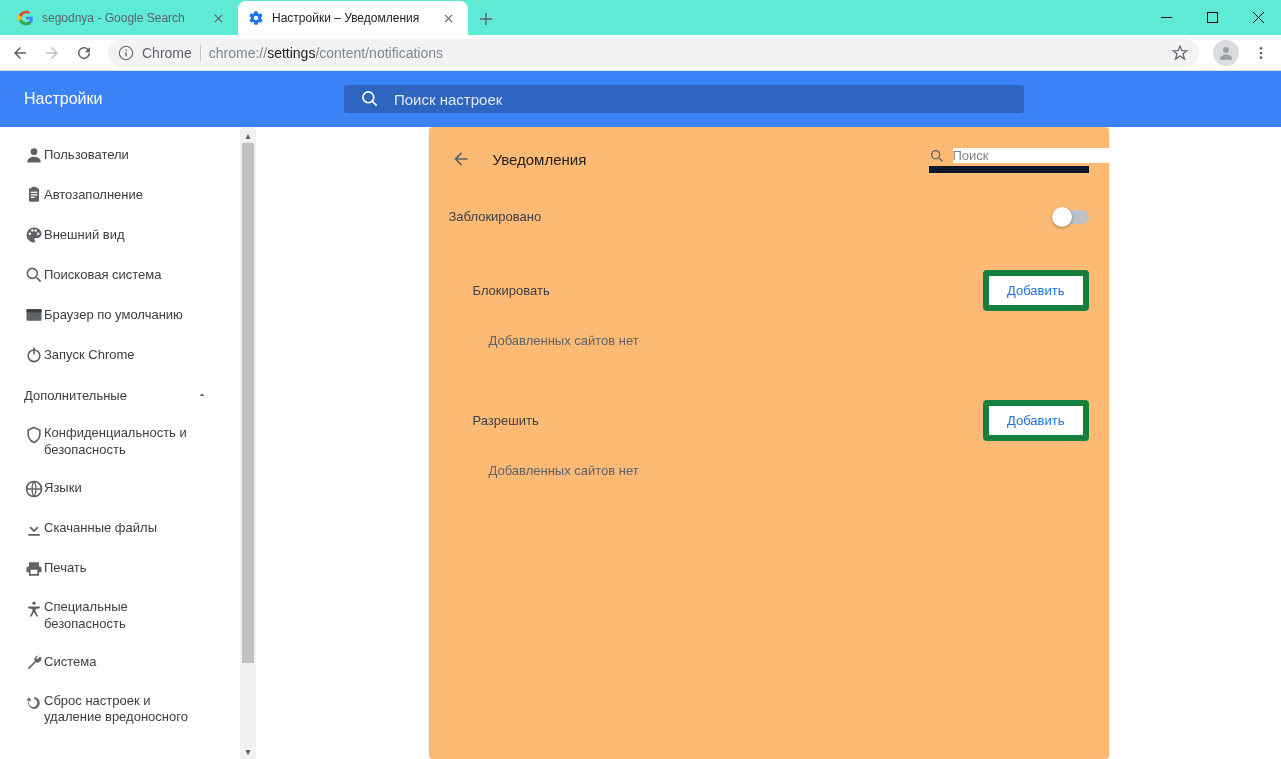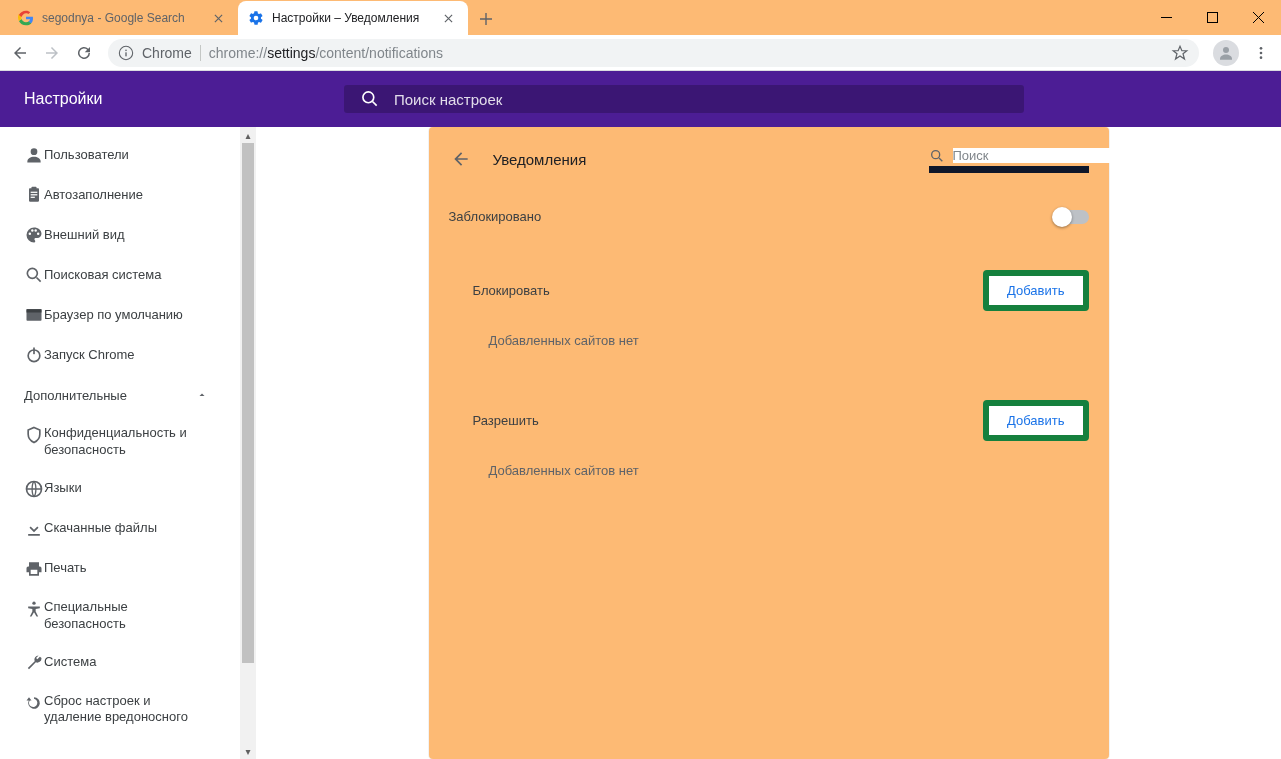--- a/index.html
+++ b/index.html
@@ -1,19 +1,19 @@
 <!DOCTYPE html>
 <html><head>
 <meta charset="utf-8">
 <style>
 * { margin: 0; padding: 0; box-sizing: border-box; font-family: 'Segoe UI', Arial, sans-serif; }
 body { background: #fff; overflow: hidden; width: 1281px; height: 759px; }
 
 
-.titlebar { height: 35px; background: #fdba74; display: flex; align-items: flex-end; padding-left: 8px; }
+.titlebar { height: 35px; background: #5eead4; display: flex; align-items: flex-end; padding-left: 8px; }
 .tab { height: 34px; display: flex; align-items: center; padding: 0 12px 0 10px; font-size: 12px; color: #3c4043; border-radius: 8px 8px 0 0; max-width: 240px; min-width: 230px; gap: 8px; position: relative; cursor: pointer; }
 .tab.inactive { background: transparent; }
 .tab.active { background: #fff; }
 .tab-title { flex: 1; white-space: nowrap; overflow: hidden; text-overflow: ellipsis; color: #5f6368; }
 .tab.active .tab-title { color: #202124; }
 .tab-close { width: 16px; height: 16px; display: flex; align-items: center; justify-content: center; color: #5f6368; border-radius: 50%; }
 .newtab { width: 28px; height: 28px; display: flex; align-items: center; justify-content: center; margin: 0 4px 2px 4px; border-radius: 50%; color: #5f6368; cursor: pointer; }
 .win-controls { margin-left: auto; display: flex; height: 35px; }
 .win-btn { width: 46px; display: flex; align-items: center; justify-content: center; color: #000; cursor: pointer; }
 .google-favicon { width: 16px; height: 16px; display:flex; align-items:center; justify-content:center; }
@@ -26,21 +26,21 @@
 .omnibox .secure { color: #5f6368; display:flex; align-items:center; }
 .omnibox .origin-label { color: #5f6368; font-size: 14px; }
 .omnibox .sep { width: 1px; height: 16px; background: #c4c7c5; }
 .omnibox .url { color: #80868b; font-size: 14px; letter-spacing: 0; }
 .omnibox .url .emph { color: #202124; }
 .omnibox .star { margin-left: auto; color: #5f6368; cursor: pointer; }
 .avatar { width: 26px; height: 26px; border-radius: 50%; background: #dadce0; display:flex; align-items:center; justify-content:center; color:#9aa0a6; margin: 0 4px; cursor:pointer; }
 .menu-dots { width: 28px; height: 28px; display:flex; align-items:center; justify-content:center; color:#5f6368; cursor:pointer; border-radius:50%; }
 
 
-.settings-header { height: 56px; background: #4c1d95; display: flex; align-items: center; padding: 0 24px; gap: 20px; }
+.settings-header { height: 56px; background: #3b82f6; display: flex; align-items: center; padding: 0 24px; gap: 20px; }
 .settings-title { color: #fff; font-size: 16px; font-weight: 400; width: 300px; }
 .search-wrap { flex: 0 0 680px; margin-left: 0; }
 .search-box { height: 28px; background: rgba(0,0,0,0.22); border-radius: 3px; display: flex; align-items: center; padding: 0 16px; gap: 14px; }
 .search-box input { background: transparent; border: none; outline: none; color: #fff; font-size: 15px; flex: 1; }
 .search-box input::placeholder { color: rgba(255,255,255,0.85); }
 .search-box .mag { color: #fff; }
 
 
 .body-row { display: flex; height: calc(759px - 35px - 36px - 56px); }
 .sidebar-wrap { width: 256px; position: relative; }

